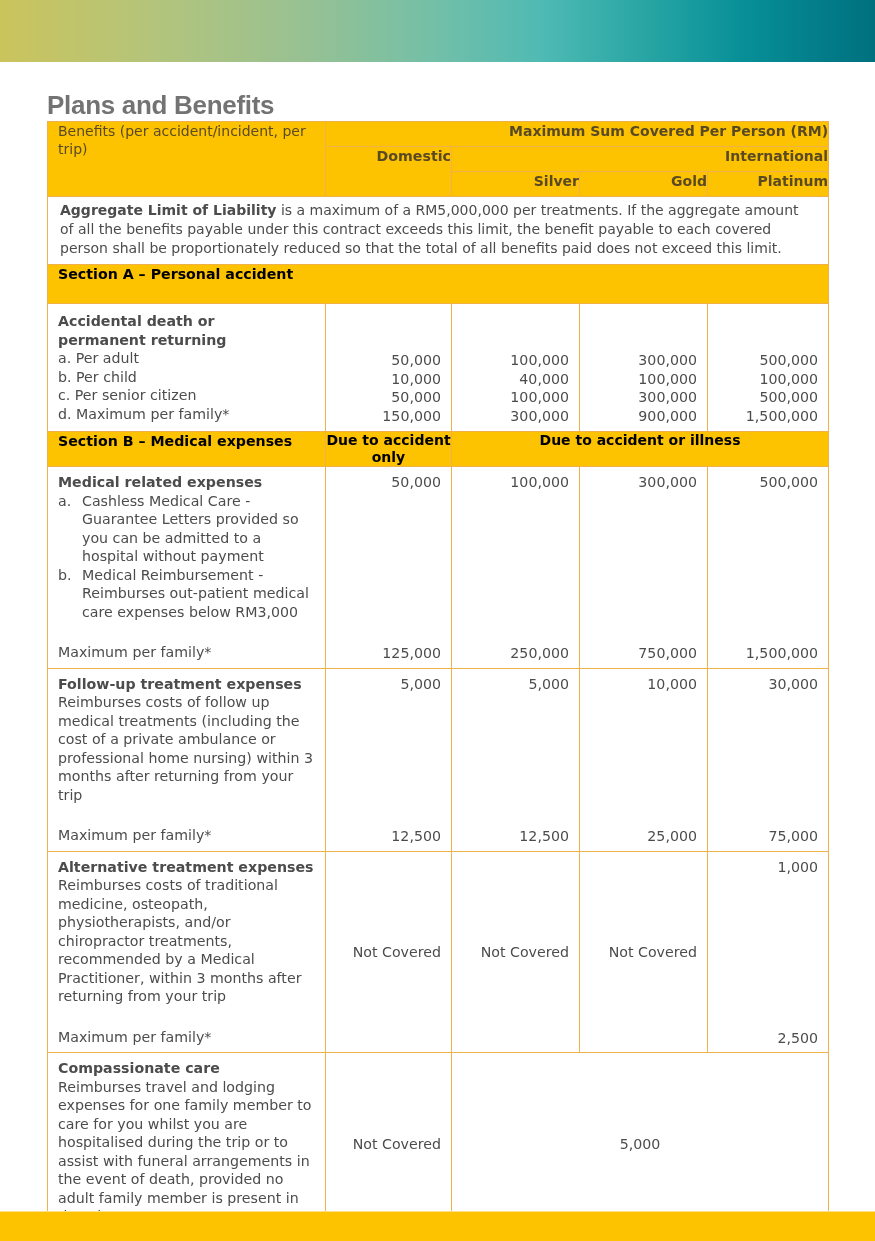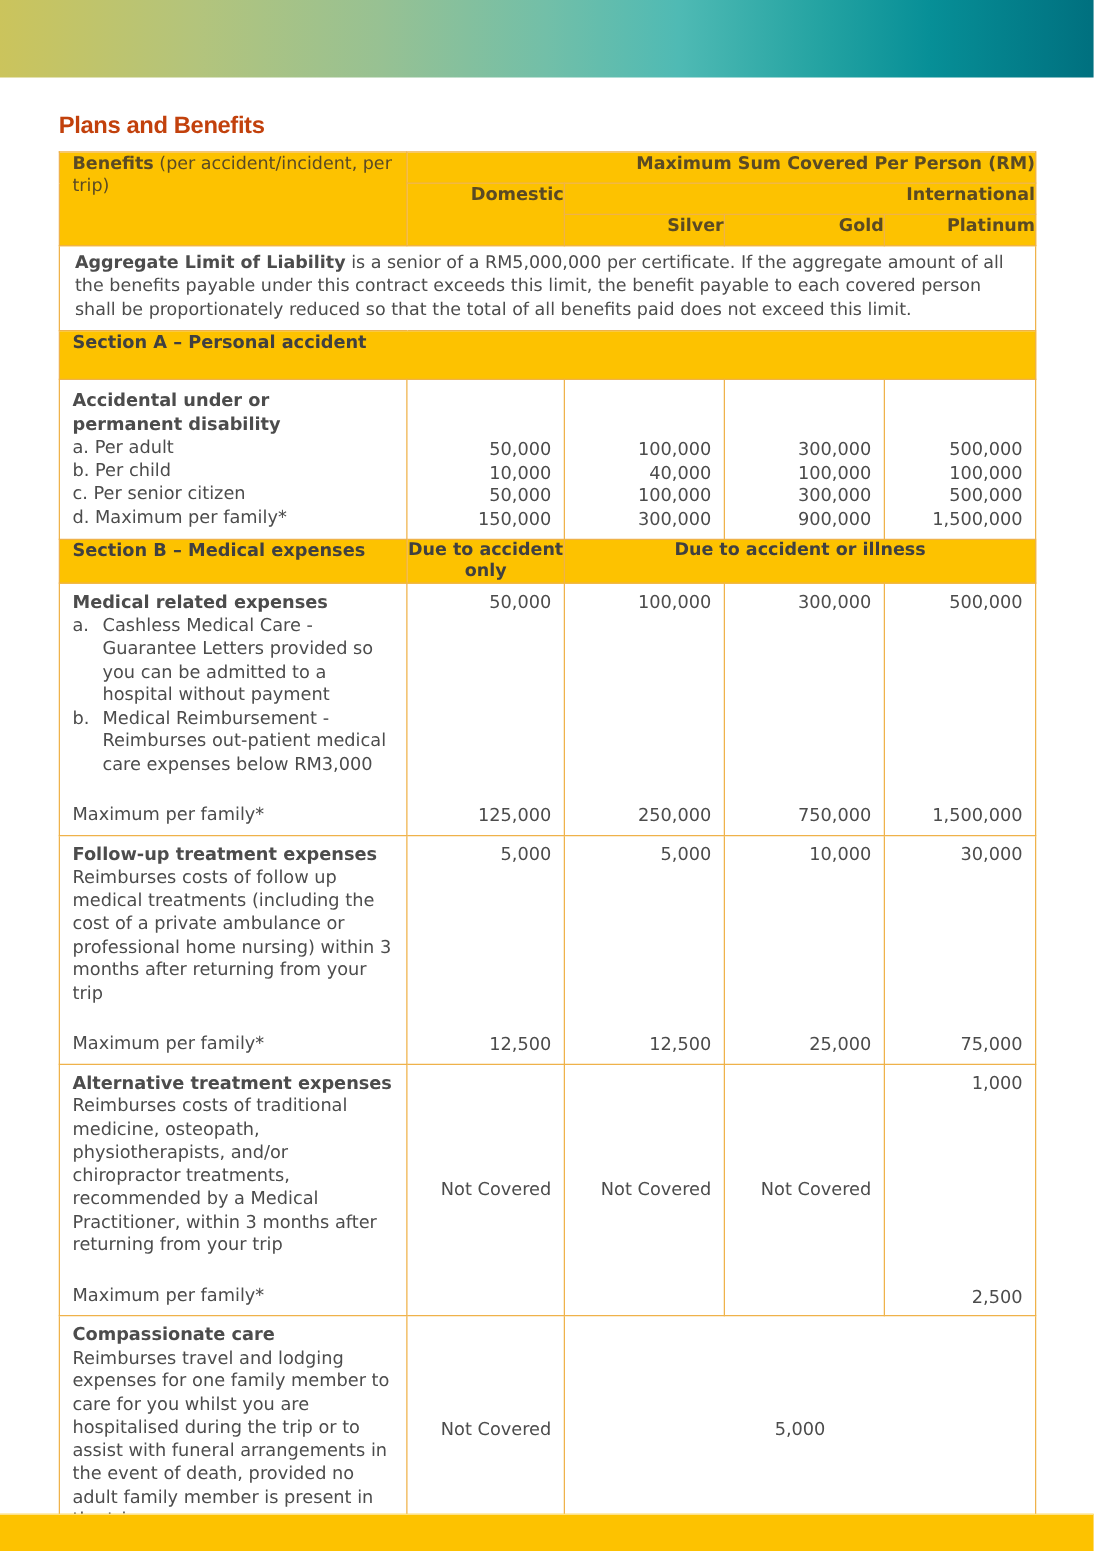--- a/index.html
+++ b/index.html
@@ -10,47 +10,47 @@
     position: absolute; left: 0; top: 0; width: 875px; height: 62px;
     background: linear-gradient(90deg, #cbc45c 0%, #b3c47c 18%, #97c193 35%, #72bfa8 50%, #4fbab4 62%, #24a3a2 75%, #078f97 85%, #00707f 100%);
   }
   .bottom-band {
     position: absolute; left: 0; top: 1211px; width: 875px; height: 30px;
     background: #fdc200; border-top: 1px solid #fde28a;
   }
   .page-title {
     position: absolute; left: 47px; top: 90px;
     font-family: "Liberation Sans", sans-serif; font-weight: bold;
-    font-size: 19px; color: #c2410c; letter-spacing: -0.3px;
+    font-size: 26px; color: #737373; letter-spacing: -0.3px;
   }
 
   table.benefits {
     position: absolute; left: 47px; top: 121px; width: 781px;
     border-collapse: collapse; table-layout: fixed;
     font-size: 14.2px; line-height: 18.5px; color: #4c4c4c;
   }
   table.benefits td, table.benefits th {
     border: 1.5px solid #efb24a; vertical-align: top;
   }
   col.c0 { width: 278px; }
   col.c1 { width: 126px; }
   col.c2 { width: 128px; }
   col.c3 { width: 128px; }
   col.c4 { width: 121px; }
 
   .hdr { background: #fdc200; color: #5a4a24; }
   .hdr th { font-weight: bold; text-align: right; vertical-align: middle; border-color: #f2a51c; }
   .hdr .ben { text-align: left; font-weight: normal; padding: 0 10px; font-size: 14px; line-height: 18px; }
-  .hdr .ben b { font-weight: bold; }
+  .hdr .ben b { font-weight: normal; }
   .hdr .small { font-size: 14px; height: 25px; }
 
   .note td { padding: 4px 12px 6px 12px; font-size: 14px; line-height: 19px; color: #4c4c4c; border-color: #f2a51c; }
   .note b { font-weight: bold; }
 
-  .section td { background: #fdc200; font-weight: bold; color: #404040; vertical-align: middle; border-color: #f2a51c; margin-left: 48px; }
+  .section td { background: #fdc200; font-weight: bold; color: #000000; vertical-align: middle; border-color: #f2a51c; margin-left: 48px; }
   .section .label { padding: 0 10px; text-align: left; }
   .section .mid { text-align: center; font-size: 14px; line-height: 17px; }
 
   .ben-cell { padding: 6px 10px 6px 10px; }
   .ben-cell .head { font-weight: bold; }
   .ben-cell .li { display: flex; }
   .ben-cell .li .mk { width: 24px; flex: 0 0 24px; }
   .ben-cell .max { margin-top: 22px; }
 
   .num { text-align: right; padding: 6px 10px 6px 6px; position: relative; }
@@ -84,29 +84,29 @@
     <th rowspan="2">Domestic</th>
     <th colspan="3" class="small">International</th>
   </tr>
   <tr class="hdr">
     <th class="small">Silver</th>
     <th class="small">Gold</th>
     <th class="small">Platinum</th>
   </tr>
 
   <tr class="note">
-    <td colspan="5"><b>Aggregate Limit of Liability</b><span> is a senior of a RM5,000,000 per certificate. If the aggregate amount of all the benefits payable under this contract exceeds this limit, the benefit payable to each covered person shall be proportionately reduced so that the total of all benefits paid does not exceed this limit.</span></td>
+    <td colspan="5"><b>Aggregate Limit of Liability</b><span> is a maximum of a RM5,000,000 per treatments. If the aggregate amount of all the benefits payable under this contract exceeds this limit, the benefit payable to each covered person shall be proportionately reduced so that the total of all benefits paid does not exceed this limit.</span></td>
   </tr>
 
   <tr class="section" style="height:39px">
     <td colspan="5" class="label">Section A – Personal accident</td>
   </tr>
   <tr style="height:128px">
     <td class="ben-cell" style="padding-top:8px">
-      <div class="head" style="width:170px">Accidental under or permanent disability</div>
+      <div class="head" style="width:170px">Accidental death or permanent returning</div>
       <div>a. Per adult</div>
       <div>b. Per child</div>
       <div>c. Per senior citizen</div>
       <div>d. Maximum per family*</div>
     </td>
     <td class="num" style="vertical-align:bottom; padding-bottom:6px">
       <div>50,000</div>
       <div>10,000</div>
       <div>50,000</div>
       <div>150,000</div>

